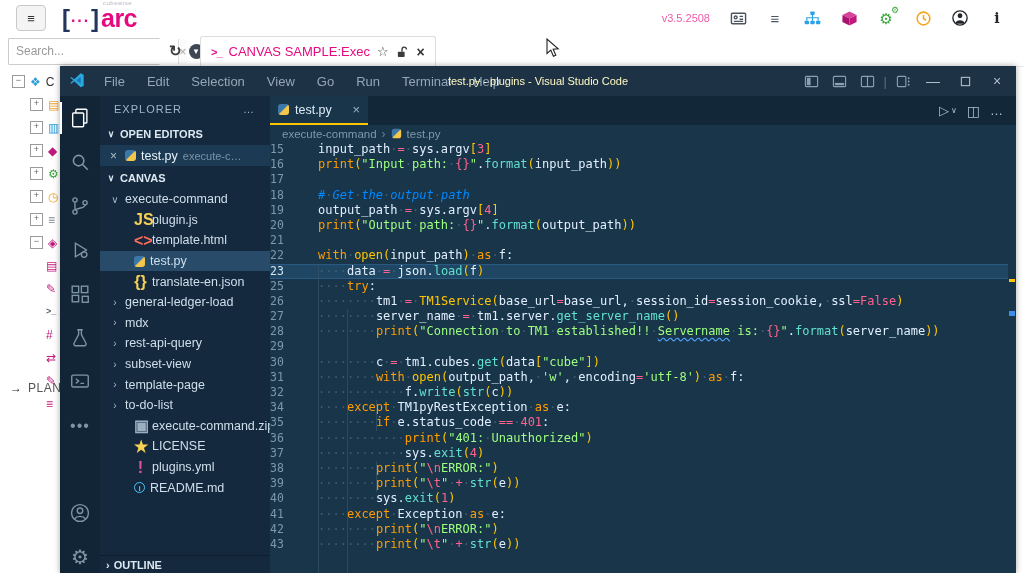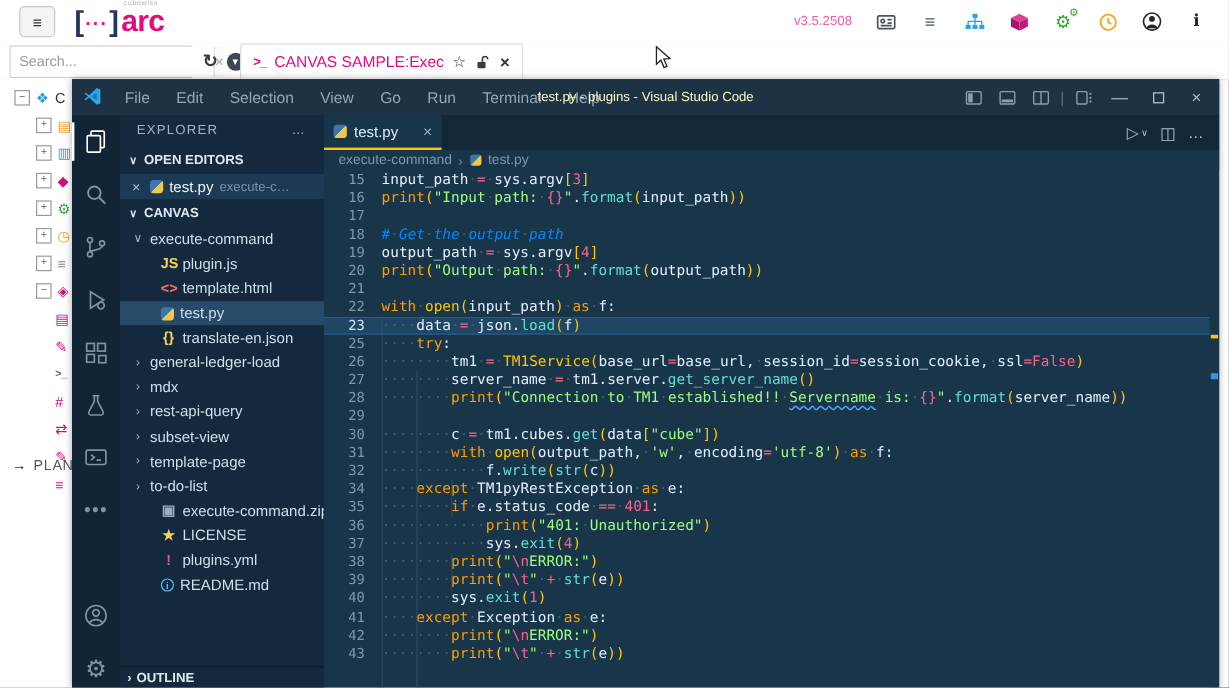--- a/index.html
+++ b/index.html
@@ -71,41 +71,41 @@
   .sb-head{height:23px;display:flex;align-items:center;gap:4px;padding:0 6px;font-size:11px;font-weight:bold;color:#dce8f2;cursor:pointer}
   .sb-head .chev{font-size:9px;width:10px;text-align:center}
   .oe-row{height:21px;display:flex;align-items:center;gap:5px;background:#1d3a54;padding:0 6px 0 10px;cursor:pointer}
   .oe-row .x{color:#aebfcc;font-size:12px;width:10px}
   .oe-row .fn{font-size:12.5px;color:#e8f2fa}
   .oe-row .detail{font-size:11px;color:#7a93a8;white-space:nowrap;overflow:hidden}
   .ftree{position:relative}
   .frow{height:20.6px;display:flex;align-items:center;gap:5px;font-size:12.5px;color:#cfdfec;cursor:pointer;white-space:nowrap}
   .frow.sel{background:#274b68}
   .frow .chev{width:10px;text-align:center;font-size:10px;color:#9fb6c8;flex:none}
-  .ficon{width:13px;flex:none;text-align:center;font-size:12px;font-weight:bold;line-height:13px}
+  .ficon{width:13px;flex:none;text-align:center;font-size:16px;font-weight:bold;line-height:13px}
   .pyicon{display:inline-block;width:11px;height:11px;border-radius:3px;background:linear-gradient(135deg,#3b77a8 49%,#f4c64a 51%);flex:none}
   .icn-readme{display:inline-block;width:11px;height:11px;border:1px solid #4fc3f7;border-radius:50%;color:#4fc3f7;font-size:8px;line-height:11px;text-align:center;font-weight:bold;box-sizing:border-box}
   .sb-empty{position:absolute;left:0;right:0;top:498px;bottom:17px;background:#102231}
   .outline{position:absolute;left:0;right:0;bottom:0;height:17px;border-top:1px solid #0c1d2b;background:#15293e;display:flex;align-items:center;gap:4px;padding:0 6px;font-size:11px;font-weight:bold;color:#dce8f2;cursor:pointer}
   
   .edcol{flex:1;display:flex;flex-direction:column;min-width:0;position:relative}
   .tabbar{height:29px;background:#122738;display:flex;align-items:stretch;flex:none}
   .etab{width:98px;background:#193549;display:flex;align-items:center;gap:6px;padding:0 8px;border-bottom:2px solid #ffc600;box-sizing:border-box;cursor:pointer}
   .etab .nm{color:#dcebf7;font-size:12.5px}
   .etab .x{margin-left:auto;color:#9db4c6;font-size:13px}
   .eacts{margin-left:auto;display:flex;align-items:center;gap:10px;padding-right:12px;color:#a8c0d0;font-size:13px}
   .eacts .run{display:flex;align-items:center;gap:2px;cursor:pointer}
   .eacts .run .dd{font-size:8px}
   .eacts .split{cursor:pointer;font-size:14px}
   .eacts .more{cursor:pointer;letter-spacing:1px}
   .crumbs{height:17px;display:flex;align-items:center;gap:5px;padding-left:12px;font-size:11.5px;color:#7f98ab;background:#193549;flex:none}
   .crumbs .sep{font-size:12px;color:#6b8396}
   .code{flex:1;position:relative;overflow:hidden;font-family:"DejaVu Sans Mono",monospace;font-size:12px}
   .line{display:flex;height:15.2px;line-height:15.2px;white-space:pre;position:relative}
-  .line .gut{width:34px;text-align:right;color:#7f97ad;flex:none;font-size:11.5px}
+  .line .gut{width:34px;color:#7f97ad;flex:none;font-size:11.5px}
   .line .txt{padding-left:14px;flex:1}
   .line.active{background:#1f4662;box-shadow:inset 0 1px 0 #2a5a84,inset 0 -1px 0 #2a5a84}
   .line.active .gut{color:#d5e6f3}
   .tk.v{color:#e1efff}.tk.k{color:#ff9d00}.tk.f{color:#ffc600}.tk.m{color:#62e0cf}
   .tk.s{color:#9eff80}.tk.e{color:#ff628c}.tk.nu{color:#ff628c}.tk.o{color:#ff628c}
   .tk.p{color:#ffc600}.tk.c{color:#0088ff;font-style:italic}
   .tk.sp{color:#9eff80;text-decoration:underline;text-decoration-style:wavy;text-decoration-color:#4fa3ff;text-underline-offset:2px}
   .ws{color:#44627a;opacity:.9}
   .guide{position:absolute;width:1px;background:#33536b;opacity:.7}
   .ruler{position:absolute;right:0;top:0;width:8px;bottom:0;background:#193549}

